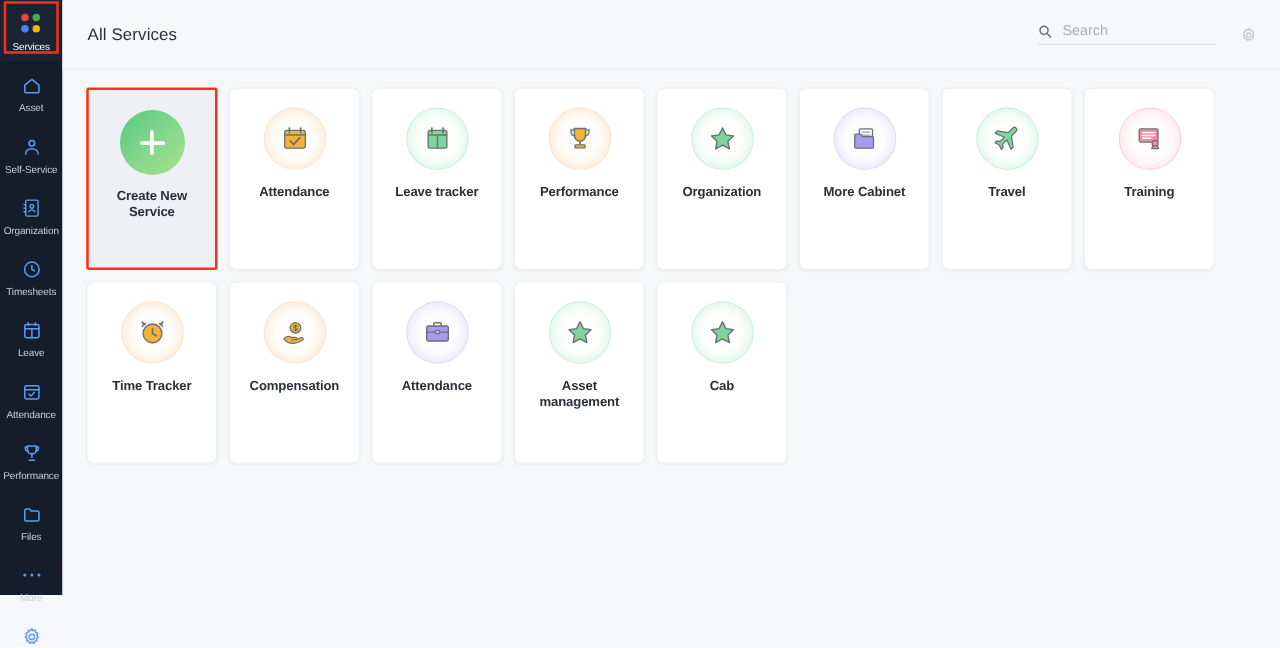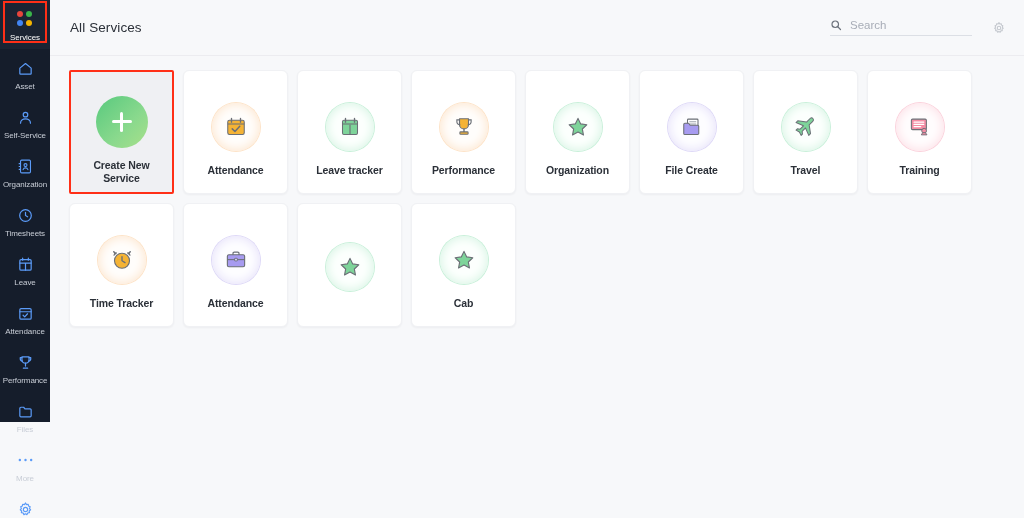--- a/index.html
+++ b/index.html
@@ -11,21 +11,21 @@
   }
   #app {
     position: relative;
     width: 1024px; height: 518px;
     display: flex;
     background: #f7f8fa;
   }
 
   
   .sidebar {
-    width: 50px; height: 422px;
+    width: 50px; height: 476px;
     background: #151d2b;
     flex: 0 0 50px;
     display: flex;
     flex-direction: column;
     align-items: center;
     position: relative;
   }
   .nav-item {
     width: 50px;
     padding-top: 9px;
@@ -125,29 +125,29 @@
   
   .grid-area {
     padding: 14px 20px 0 19px;
   }
   .grid {
     display: grid;
     grid-template-columns: repeat(8, 105px);
     gap: 9px;
   }
   .card {
-    height: 124px;
+    height: 146px;
     background: #ffffff;
     border-radius: 6px;
     border: 1px solid #f0f1f4;
     box-shadow: 0 1px 2px rgba(30,40,60,.05);
     display: flex;
     flex-direction: column;
     align-items: center;
-    justify-content: center;
+    justify-content: flex-start;
     padding-top: 16px;
     cursor: pointer;
     position: relative;
   }
   .card.selected {
     background: #eff0f3;
     border: 2px solid #ff2f17;
     border-radius: 2px;
     box-shadow: none;
   }
@@ -399,21 +399,21 @@
         </div>
 
         <div class="card">
           <div class="card-icon-circle halo-purple">
             <svg width="24" height="24" viewBox="0 0 32 32">
               <rect x="10" y="5.5" width="14" height="11" rx="1.2" fill="#fff" stroke="#6b6f76" stroke-width="1.4"></rect>
               <path d="M13 9h8M13 12h8" stroke="#9aa0aa" stroke-width="1.3" stroke-linecap="round"></path>
               <path d="M5 12.5A1.5 1.5 0 0 1 6.5 11h5l2 2.6h10A1.5 1.5 0 0 1 25 15.1v9.4A1.5 1.5 0 0 1 23.5 26h-17A1.5 1.5 0 0 1 5 24.5z" fill="#a79bf0" stroke="#6b6f76" stroke-width="1.4" stroke-linejoin="round"></path>
             </svg>
           </div>
-          <div class="card-label">File Create</div>
+          <div class="card-label">More Cabinet</div>
         </div>
 
         <div class="card">
           <div class="card-icon-circle halo-green">
             <svg width="25" height="25" viewBox="0 0 32 32">
               <path d="M25.6 4.8c1 1 .9 2.1-.3 3.3l-4.6 4.6 1.7 11.2-2.2 2.2-4.2-9.5-4.3 4.3.4 3.5-1.7 1.7-2.2-4.3L3.9 19.4l1.7-1.7 3.5.4 4.3-4.3L3.9 9.6 6.1 7.4l11.2 1.7 4.6-4.6c1.2-1.2 2.4-1.3 3.4-.3z" fill="#7ed49a" stroke="#6b6f76" stroke-width="1.3" stroke-linejoin="round"></path>
             </svg>
           </div>
           <div class="card-label">Travel</div>
         </div>
@@ -438,39 +438,50 @@
             <svg width="24" height="24" viewBox="0 0 32 32">
               <circle cx="16" cy="17" r="10" fill="#f5b335" stroke="#6b6f76" stroke-width="1.5"></circle>
               <path d="M16 11.5V17l4 2.5" stroke="#6b6f76" stroke-width="1.8" stroke-linecap="round" fill="none"></path>
               <path d="M7.5 7.5 5 5M24.5 7.5 27 5" stroke="#6b6f76" stroke-width="2" stroke-linecap="round"></path>
               <path d="M8.5 6.5a4 4 0 0 0-3.2 3.2M23.5 6.5a4 4 0 0 1 3.2 3.2" stroke="#6b6f76" stroke-width="1.6" fill="none" stroke-linecap="round"></path>
             </svg>
           </div>
           <div class="card-label">Time Tracker</div>
         </div>
 
+        <div class="card">
+          <div class="card-icon-circle halo-orange">
+            <svg width="24" height="24" viewBox="0 0 32 32">
+              <circle cx="16.5" cy="11" r="5.6" fill="#f5b335" stroke="#6b6f76" stroke-width="1.4"></circle>
+              <path d="M16.5 7.8v6.4M18.4 9.2c-.5-.6-1.2-.9-1.9-.9-1 0-1.8.6-1.8 1.4s.8 1.2 1.8 1.4c1 .2 1.9.6 1.9 1.5s-.9 1.4-1.9 1.4c-.8 0-1.5-.3-2-.9" stroke="#6b6f76" stroke-width="1.2" fill="none" stroke-linecap="round"></path>
+              <path d="M4 22.5c2.6-2.7 5.6-3 7.8-1.2h4.6c1.1 0 1.7.6 1.7 1.3 0 .8-.6 1.3-1.7 1.3h-3.9c3.2.4 6.4-.3 9.3-2.2 1.3-.8 2.6-.4 2.9.6.2.9-.3 1.6-1.3 2.3-4.6 3.2-9.8 4-15.5 1.8z" fill="#f5b335" stroke="#6b6f76" stroke-width="1.3" stroke-linejoin="round"></path>
+            </svg>
+          </div>
+          <div class="card-label">Compensation</div>
+        </div>
 
         <div class="card">
           <div class="card-icon-circle halo-purple">
             <svg width="24" height="24" viewBox="0 0 32 32">
               <path d="M12 9V7.2A1.7 1.7 0 0 1 13.7 5.5h4.6A1.7 1.7 0 0 1 20 7.2V9" fill="none" stroke="#6b6f76" stroke-width="1.6" stroke-linecap="round"></path>
               <rect x="4.5" y="9" width="23" height="16" rx="2" fill="#a79bf0" stroke="#6b6f76" stroke-width="1.5"></rect>
               <path d="M4.5 15.5h23" stroke="#6b6f76" stroke-width="1.4"></path>
               <rect x="14" y="13.8" width="4" height="3.4" rx="0.8" fill="#cfc7f7" stroke="#6b6f76" stroke-width="1.2"></rect>
             </svg>
           </div>
           <div class="card-label">Attendance</div>
         </div>
 
         <div class="card">
           <div class="card-icon-circle halo-green">
             <svg width="24" height="24" viewBox="0 0 32 32">
               <path d="M16 4.5l3.6 7.4 8.1 1.1-5.9 5.7 1.5 8-7.3-3.9-7.3 3.9 1.5-8-5.9-5.7 8.1-1.1z" fill="#7ed49a" stroke="#6b6f76" stroke-width="1.5" stroke-linejoin="round"></path>
             </svg>
           </div>
+          <div class="card-label">Asset management</div>
         </div>
 
         <div class="card">
           <div class="card-icon-circle halo-green">
             <svg width="24" height="24" viewBox="0 0 32 32">
               <path d="M16 4.5l3.6 7.4 8.1 1.1-5.9 5.7 1.5 8-7.3-3.9-7.3 3.9 1.5-8-5.9-5.7 8.1-1.1z" fill="#7ed49a" stroke="#6b6f76" stroke-width="1.5" stroke-linejoin="round"></path>
             </svg>
           </div>
           <div class="card-label">Cab</div>
         </div>

